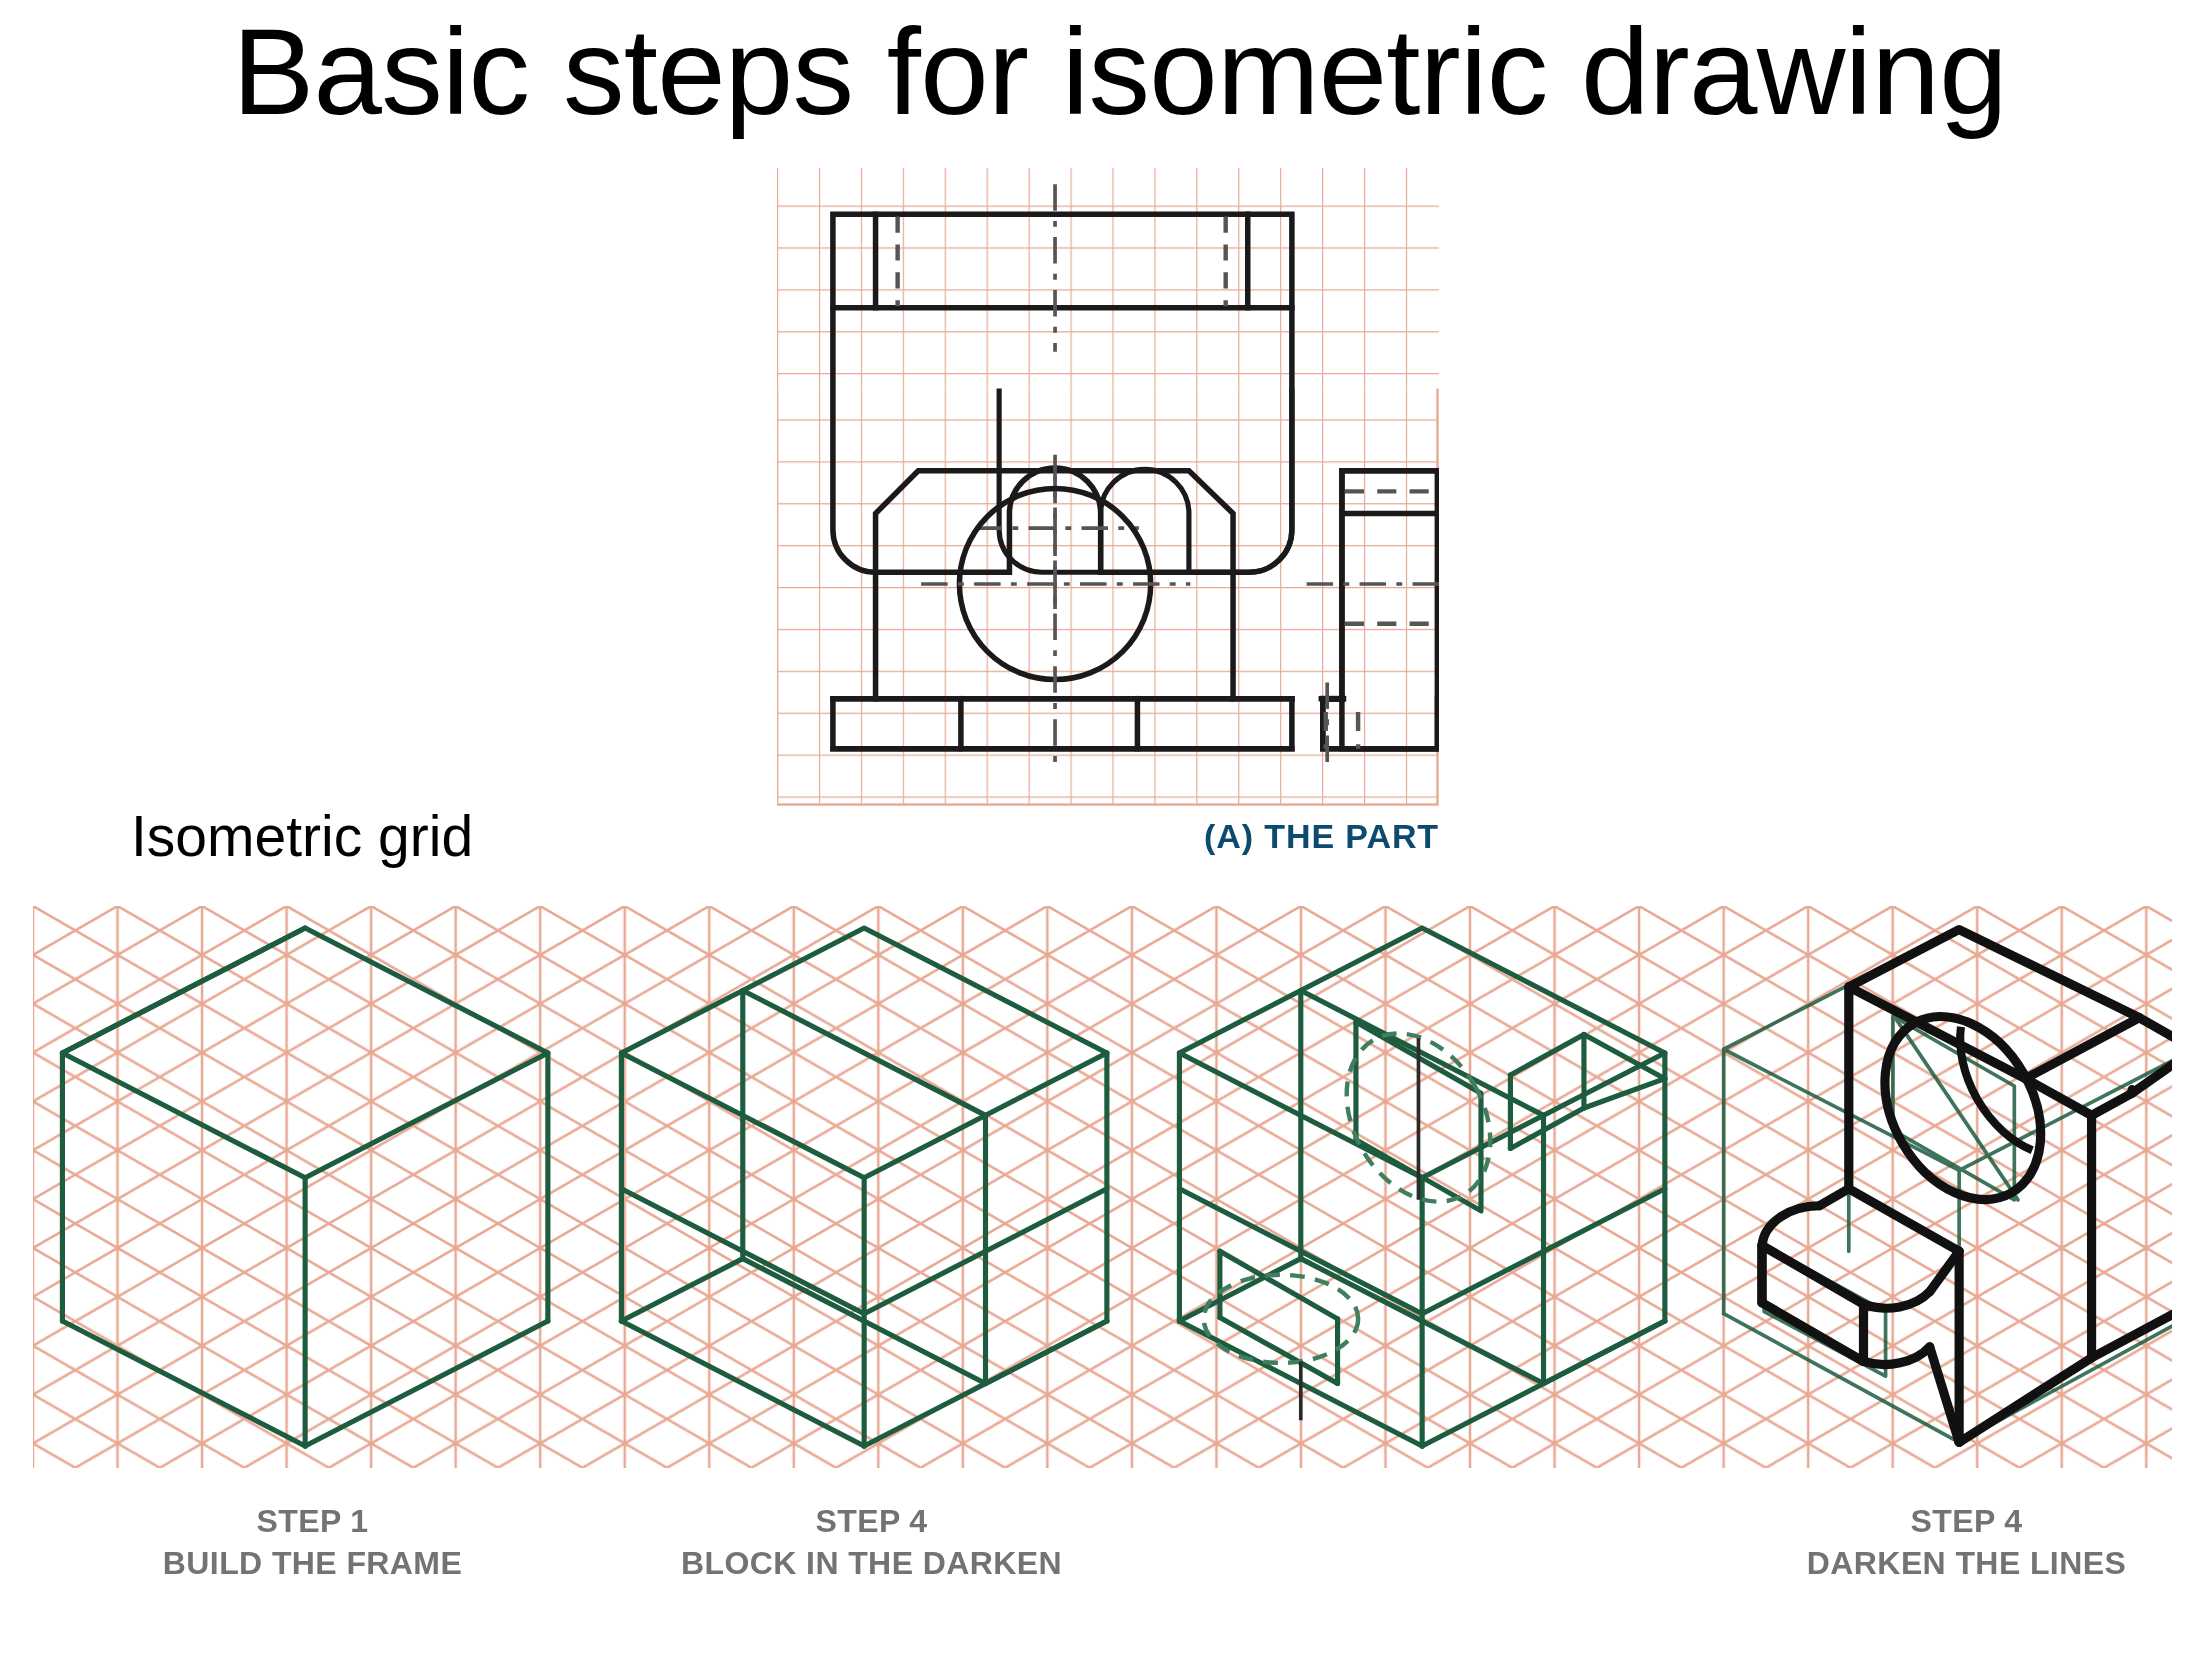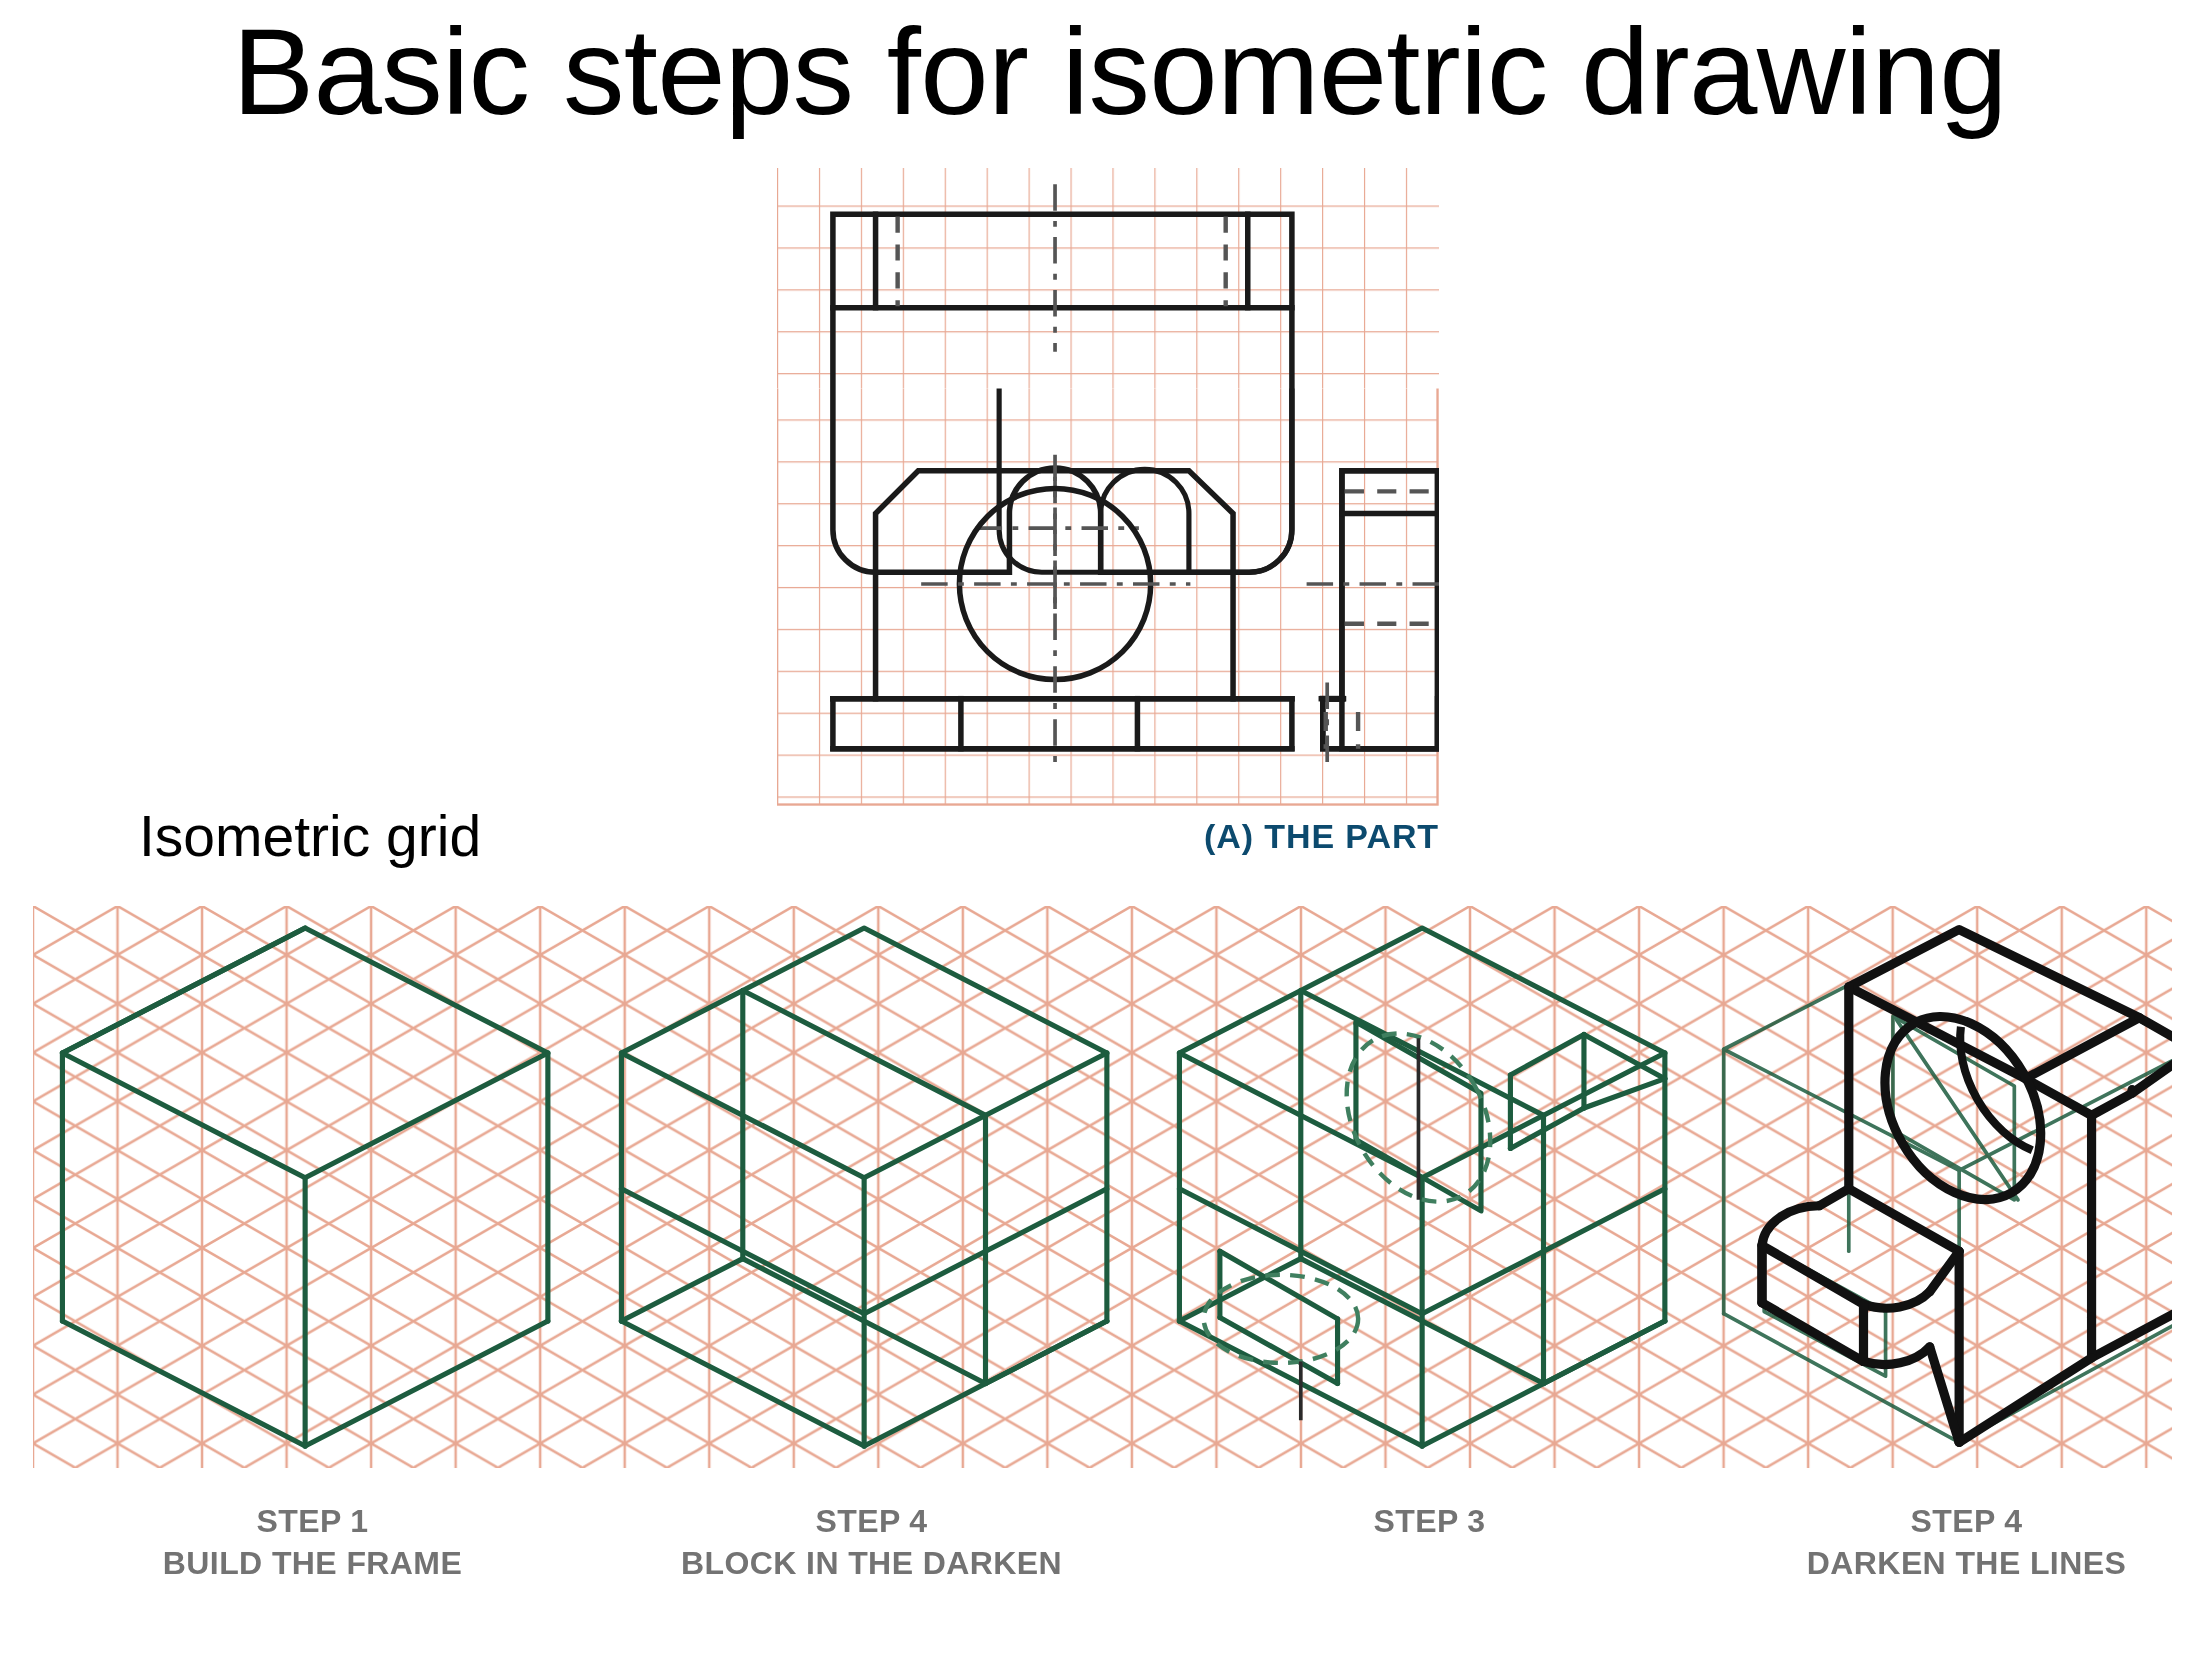--- a/index.html
+++ b/index.html
@@ -8,21 +8,21 @@
 
   
   #title{
     position:absolute;left:0;top:7.4px;width:2205px;text-align:center;
     font-size:123px;line-height:1.05;color:#000;font-weight:400;
     font-family:"Liberation Sans",sans-serif;letter-spacing:-0.7px;margin-left:17px;
   }
 
   
   #iso-caption{
-    position:absolute;left:139px;top:803px;font-size:57px;color:#000;
+    position:absolute;left:131px;top:803px;font-size:57px;color:#000;
     font-family:"Liberation Sans",sans-serif;white-space:nowrap;
   }
 
   
   #part-block{position:absolute;left:777px;top:168px;width:662px;height:641px;}
   #part-grid{position:absolute;left:0;top:0;width:662px;height:638px;}
   #part-svg{position:absolute;left:0;top:0;width:662px;height:638px;}
   #part-caption{
     position:absolute;left:777px;top:817px;width:662px;text-align:right;
     font-size:34px;font-weight:bold;color:#0c4a6e;letter-spacing:0.9px;
@@ -406,20 +406,19 @@
   <div>STEP 1</div>
   <div>BUILD THE FRAME</div>
 </div>
 
 <div class="step-caption" style="left:592px;top:1500px;width:559px">
   <div>STEP 4</div>
   <div>BLOCK IN THE DARKEN</div>
 </div>
 
 <div class="step-caption" style="left:1150px;top:1500px;width:559px">
-  <div>STEP 3</div>
 </div>
 
 <div class="step-caption" style="left:1709px;top:1500px;width:515px">
   <div>STEP 4</div>
   <div>DARKEN THE LINES</div>
 </div>
 
 
 </body></html>

